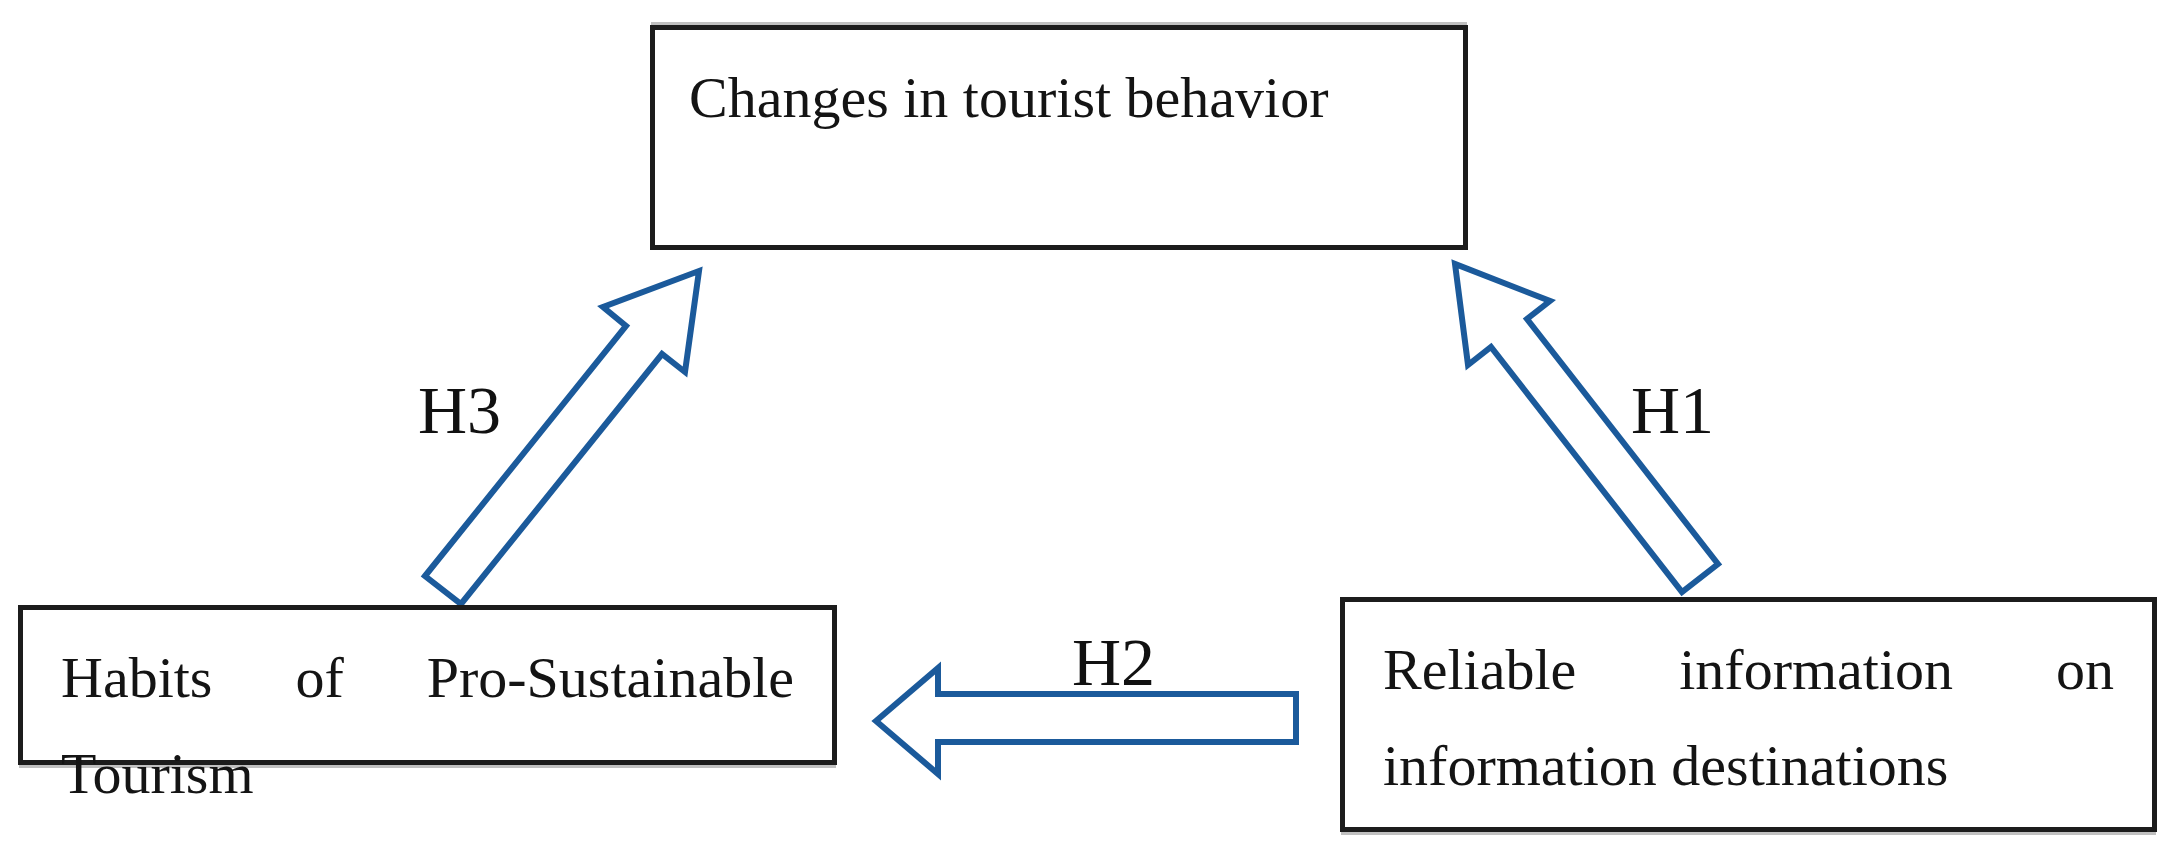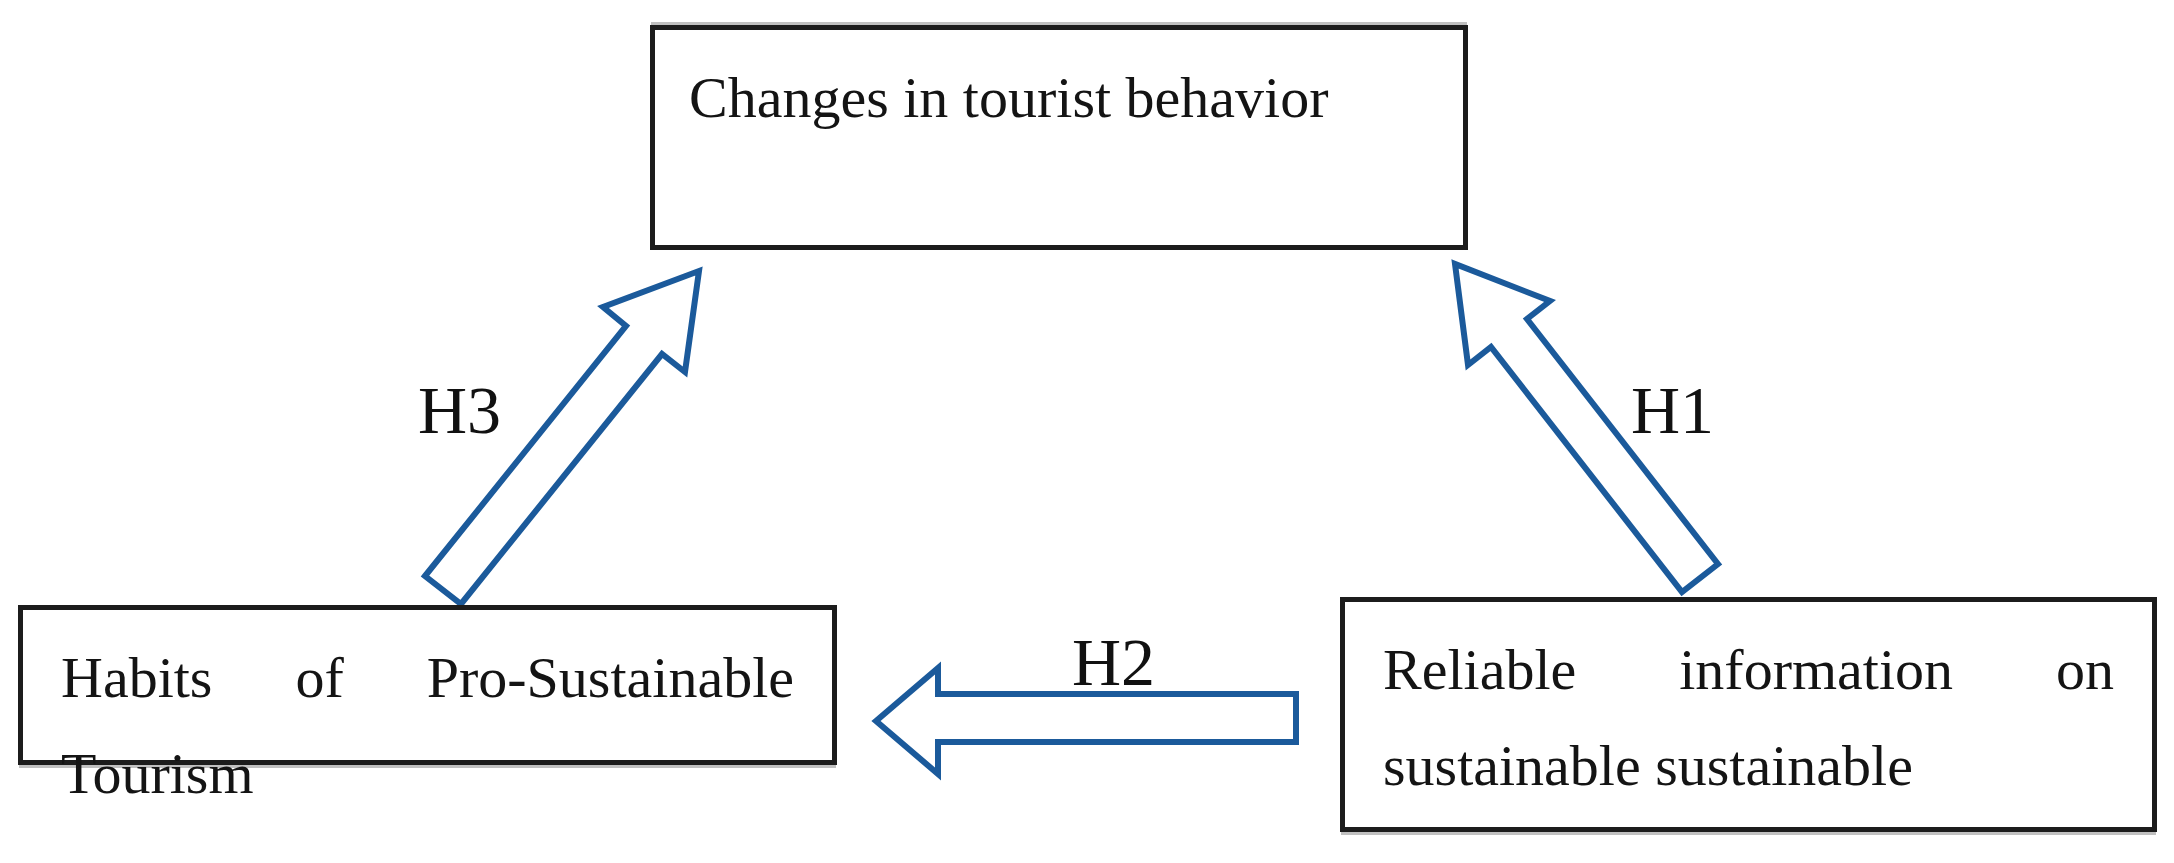--- a/index.html
+++ b/index.html
@@ -83,21 +83,21 @@
 
   <div class="node" id="node-top" style="border-color: rgb(28, 28, 28); color: rgb(20, 20, 20);">
     <span>Changes in tourist behavior</span>
   </div>
 
   <div class="node" id="node-bottom-left" style="border-color: rgb(28, 28, 28); color: rgb(20, 20, 20);">
     <span>Habits of Pro-Sustainable Tourism</span>
   </div>
 
   <div class="node" id="node-bottom-right" style="border-color: rgb(28, 28, 28); color: rgb(20, 20, 20);">
-    <span>Reliable information on sustainable sustainable</span>
+    <span>Reliable information on information destinations</span>
   </div>
 
   <div class="edge-label" id="edge-label-h1">H1</div>
 
   <div class="edge-label" id="edge-label-h2">H2</div>
 
   <div class="edge-label" id="edge-label-h3">H3</div>
 
 </div>
 

